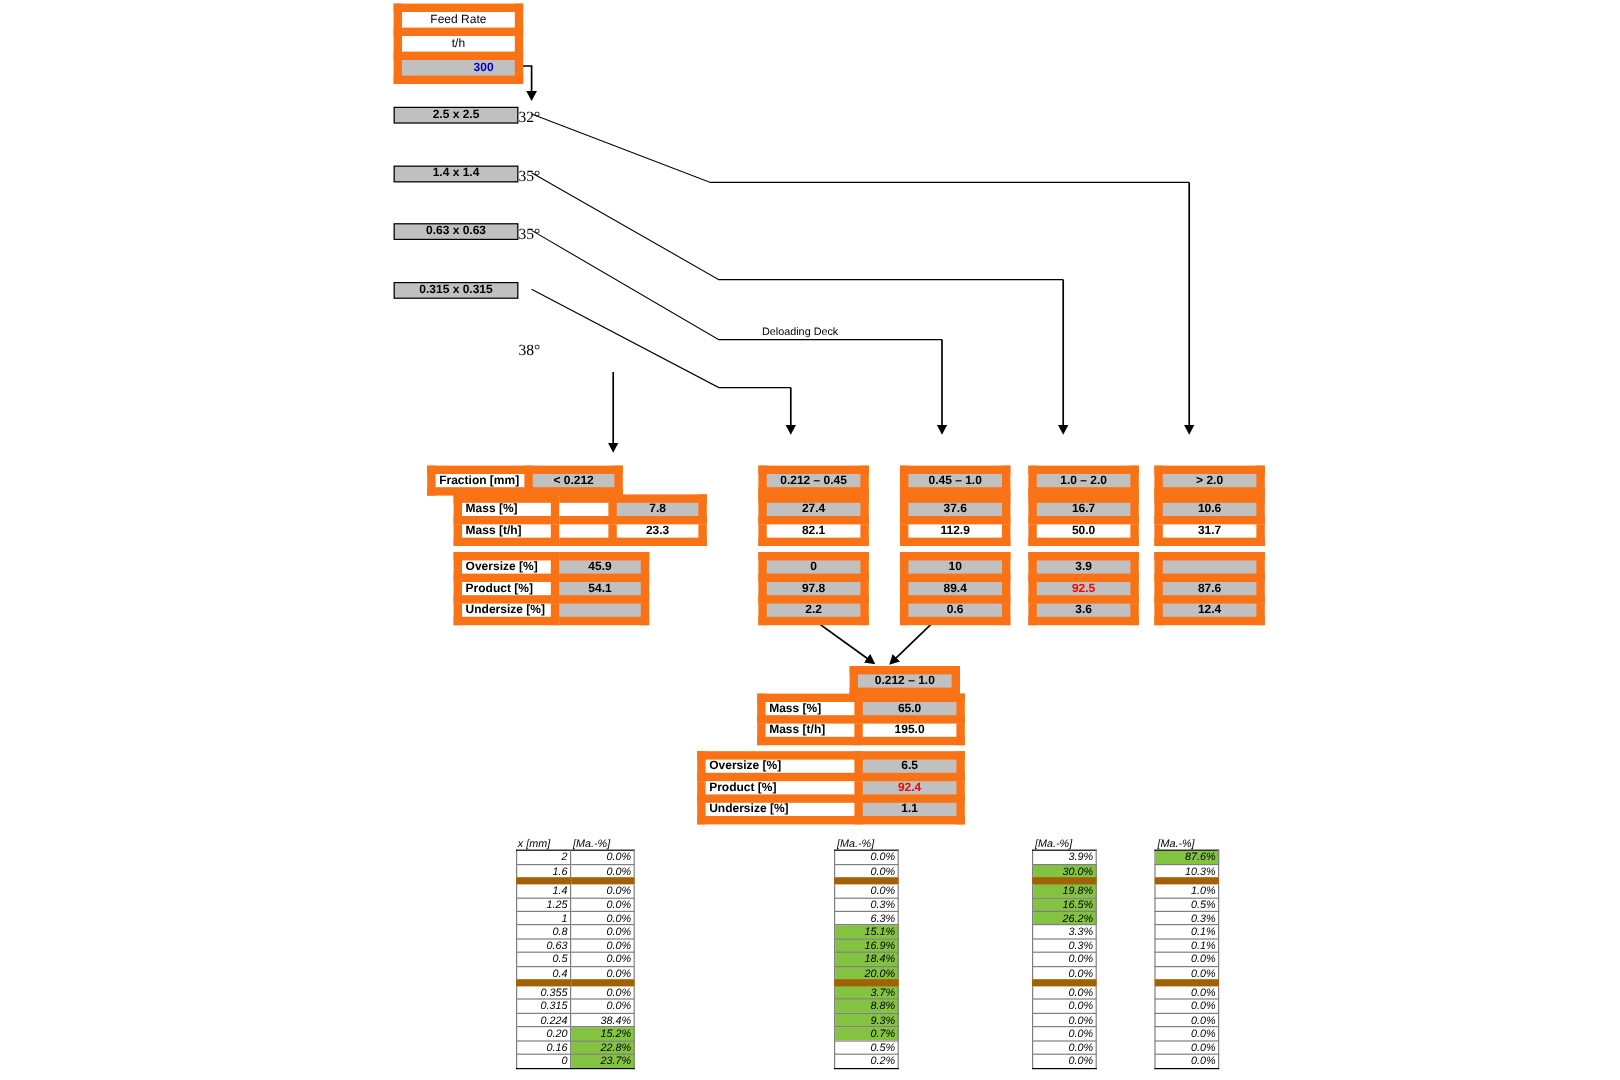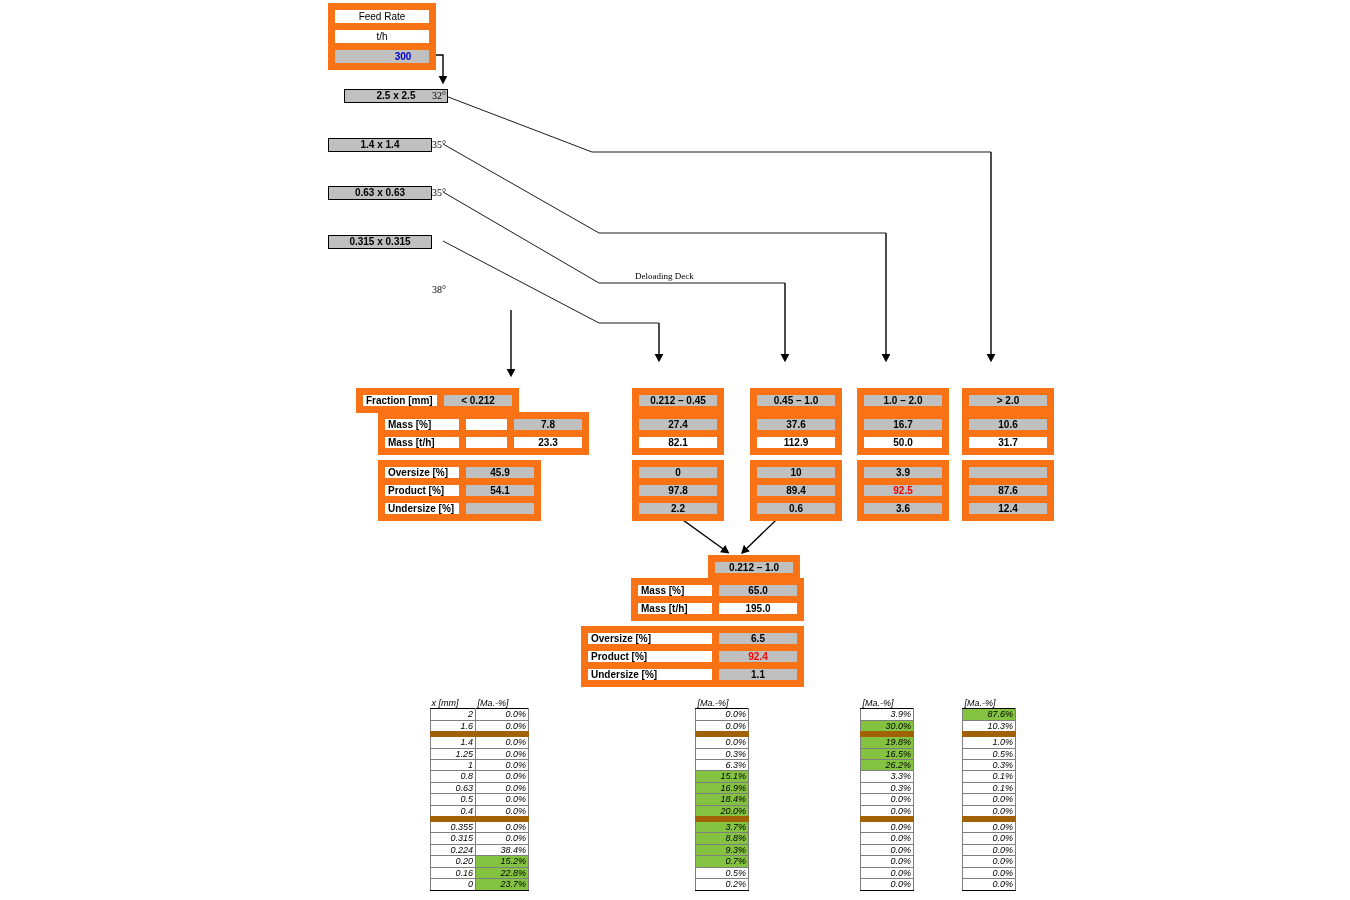--- a/index.html
+++ b/index.html
@@ -41,36 +41,36 @@
   .deck{
     position:absolute;
     width:102px;height:12px;
     background:#c0c0c0;
     border:1px solid #000;
     font-size:10px;font-weight:bold;
     text-align:center;line-height:12px;
   }
   .deck-ang{
     position:absolute;
-    font-size:10px;
+    font-size:13px;
     font-family:"Liberation Serif", serif;
     color:#000;
   }
-  #deck1{left:344px;top:89px;text-align:center;}
+  #deck1{left:328px;top:89px;text-align:center;}
   #deck2{left:328px;top:138px;}
   #deck3{left:328px;top:186px;}
   #deck4{left:328px;top:235px;}
   #ang1{left:432px;top:90px;}
   #ang2{left:432px;top:139px;}
   #ang3{left:432px;top:187px;}
   #ang4{left:432px;top:236px;margin-top:48px;}
 
   #deloading-label{
     position:absolute;left:635px;top:271px;
-    font-size:9px;font-family:Liberation Serif, serif;
+    font-size:9px;font-family:Liberation Sans, sans-serif;
   }
 
   
   .lblcol td.name{width:68px;text-align:left;}
   .lblcol td.mid{width:35px;}
   .lblcol td.val{width:62px;text-align:center;}
 
   
   .colB{left:632px;}
   .colC{left:750px;}

